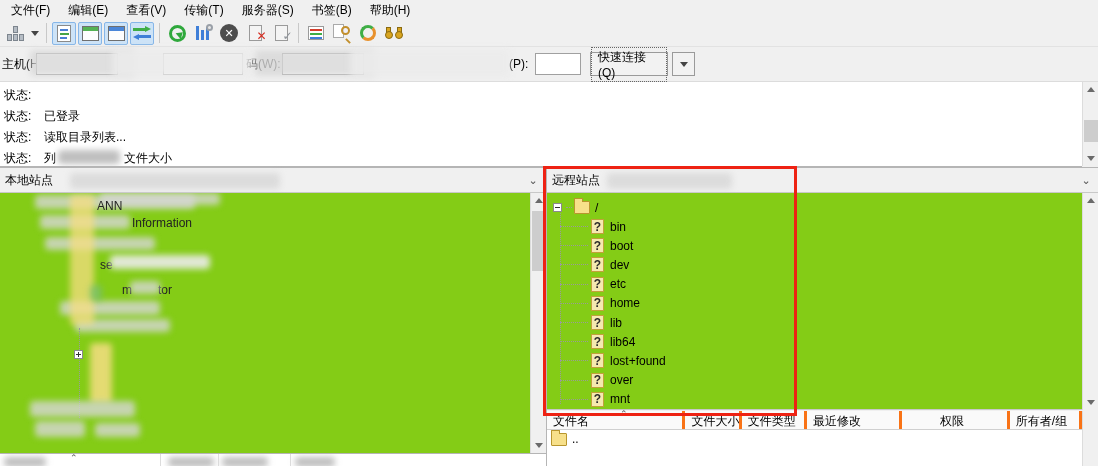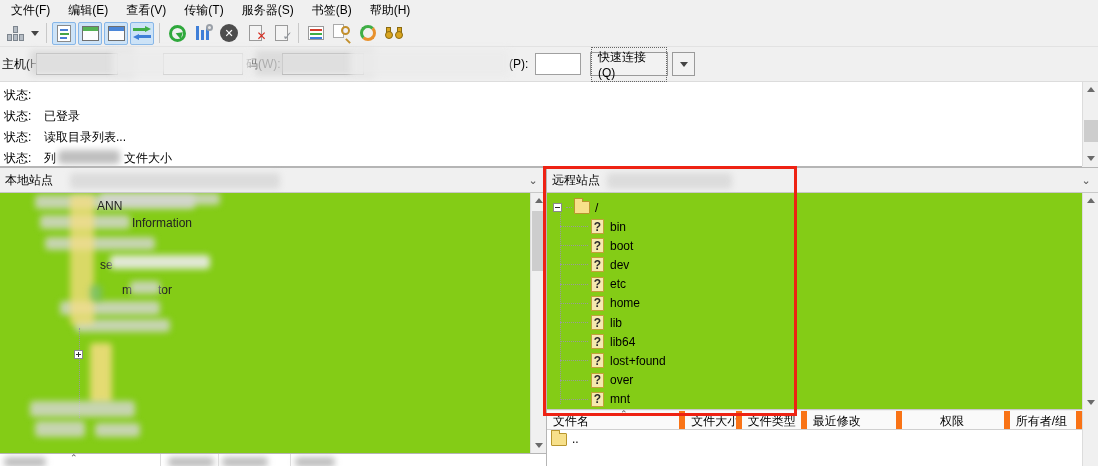--- a/index.html
+++ b/index.html
@@ -99,21 +99,21 @@
   .expand-box .minus { position:absolute; left:1px; top:3px; width:5px; height:1px; background:#333; }
   .folder { position:relative; width:16px; height:13px; background:#f7e08a; border:1px solid #b8962e; border-radius:1px; margin-right:5px; }
   .folder:before { content:""; position:absolute; left:-1px; top:-4px; width:7px; height:3px; background:#f7e08a; border:1px solid #b8962e; border-bottom:none; border-radius:1px 1px 0 0; }
   .qfolder { position:relative; width:13px; height:15px; background:#f5e9b0; border:1px solid #c0a23a; margin-right:6px; display:flex; align-items:center; justify-content:center; }
   .qmark { font-weight:bold; font-size:12px; color:#2b2b2b; line-height:1; }
   .dotline-v { position:absolute; border-left:1px dotted #9a9a9a; }
   .dotline-h { position:absolute; border-top:1px dotted #9a9a9a; }
 
   
   .rheader { position:absolute; left:547px; top:411px; width:535px; height:19px; background:#fafafa; border-bottom:1px solid #d0d0d0; display:flex; }
-  .rheader .col { border-right:6px solid #f97316; padding:2px 4px 0 6px; position:relative; white-space:nowrap; overflow:hidden; }
+  .rheader .col { border-right:3px solid #f97316; padding:2px 4px 0 6px; position:relative; white-space:nowrap; overflow:hidden; }
   .sort-caret { position:absolute; left:620px; top:409px; font-size:9px; color:#555; }
   .updir-row { position:absolute; left:547px; top:432px; display:flex; align-items:center; }
 
   .redbox { position:absolute; left:543px; top:166px; width:254px; height:250px; border:3px solid #ee2213; z-index:60; pointer-events:none; }
 
   .local-bottom { position:absolute; left:0; top:453px; width:546px; height:13px; background:#fff; border-top:1px solid #b5b5b5; overflow:hidden; }
   .frag { position:absolute; color:#222; }
 </style>
 </head>
 <body>

